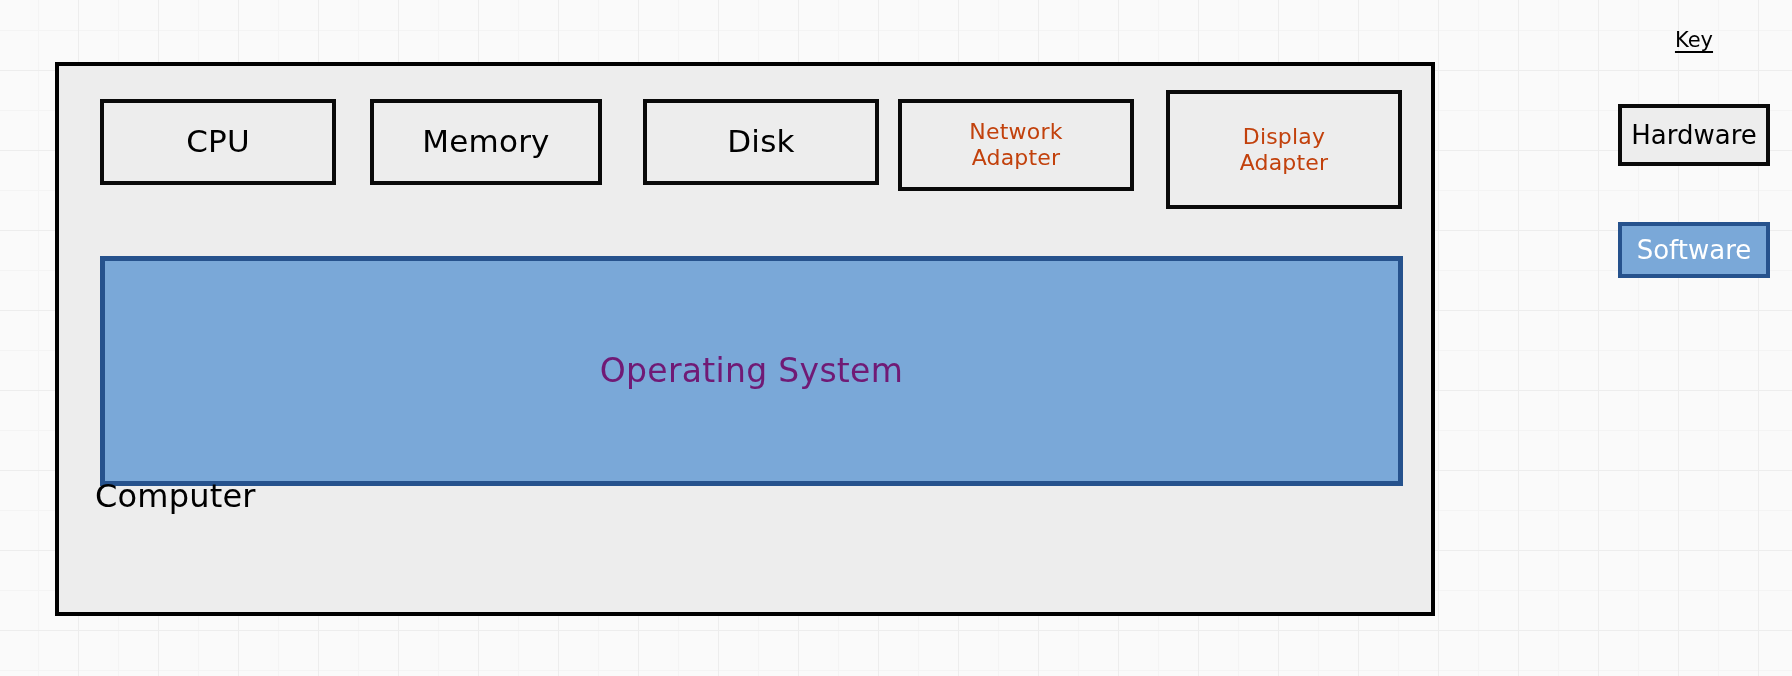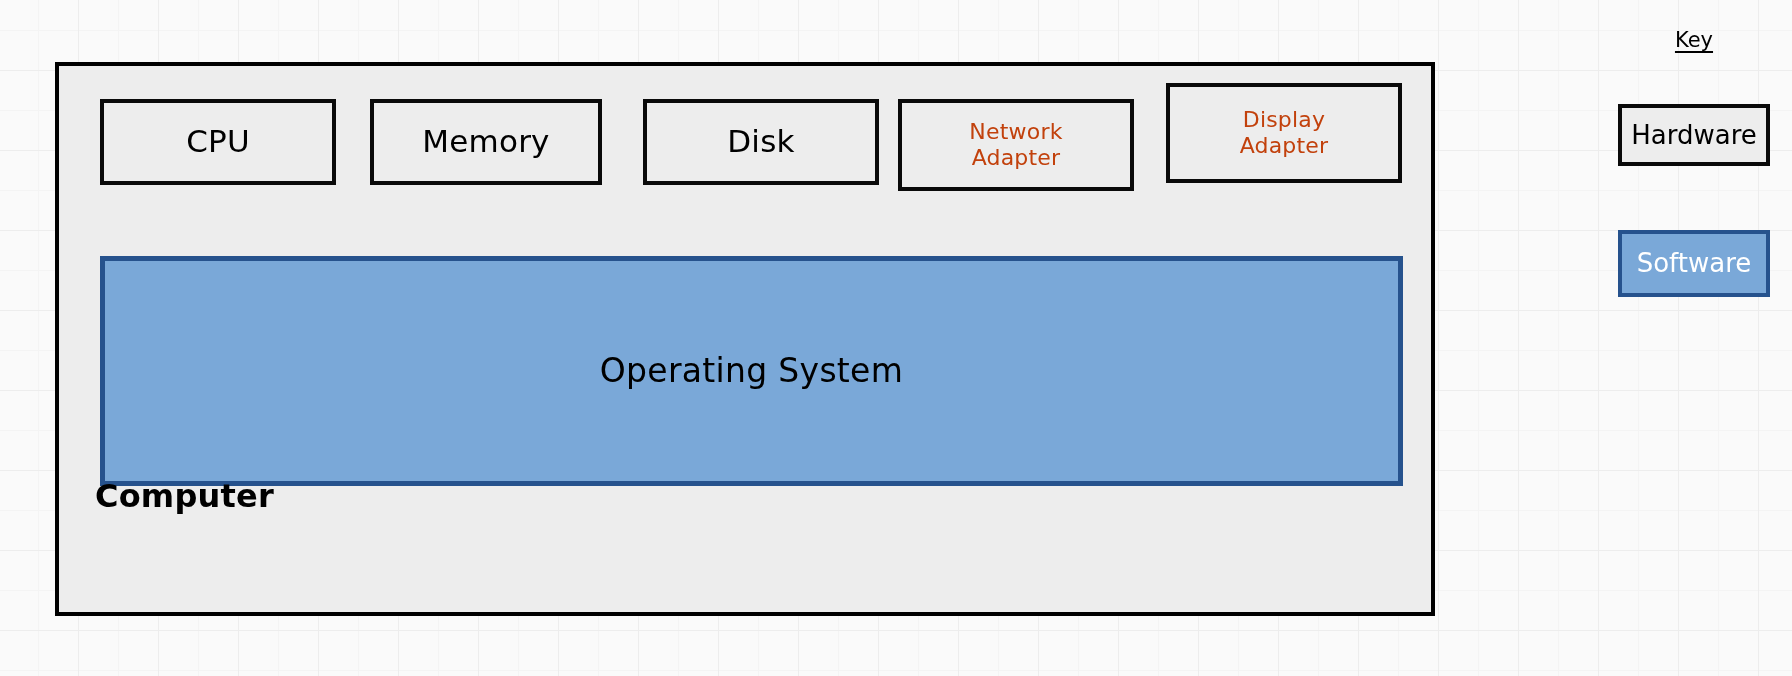--- a/index.html
+++ b/index.html
@@ -70,33 +70,32 @@
     color: #000;
   }
   .hw-label-2 {
     font-size: 22px;
     letter-spacing: 0.2px;
     color: #c2410c;
   }
 
   .os-label {
     font-size: 33px;
-    color: #000000;
+    color: #701a75;
     letter-spacing: 0.3px;
     text-align: center;
   }
 
   .container-label {
     position: absolute;
     left: 36px;
     top: 412px;
     font-size: 32px;
     color: #000000;
     letter-spacing: 0.2px;
-    font-weight: bold;
   }
 
   
   .key-title {
     position: absolute;
     left: 1618px;
     top: 28px;
     width: 152px;
     text-align: center;
     font-size: 21px;
@@ -111,24 +110,23 @@
     width: 152px;
     height: 62px;
     border-width: 4px;
     font-size: 26px;
   }
 
   .key-sw {
     left: 1618px;
     top: 222px;
     width: 152px;
-    height: 67px;
+    height: 56px;
     border-width: 4px;
     font-size: 26px;
-    margin-top: 8px;
   }
 </style>
 </head>
 <body>
 
 <div id="canvas">
 
   <div class="shape container-box" style="left:55px; top:62px; width:1380px; height:554px;">
 
     <div class="shape hw-box" style="left:41px; top:33px; width:236px; height:86px;">
@@ -143,21 +141,21 @@
       <span class="hw-label">Disk</span>
     </div>
 
     <div class="shape hw-box" style="left:839px; top:33px; width:236px; height:92px;">
       <span class="hw-label-2">
         <span>Network</span><br>
         <span>Adapter</span>
       </span>
     </div>
 
-    <div class="shape hw-box" style="left:1107px; top:17px; width:236px; height:100px;">
+    <div class="shape hw-box" style="left:1107px; top:24px; width:236px; height:119px;">
       <span class="hw-label-2">
         <span>Display</span><br>
         <span>Adapter</span>
       </span>
     </div>
 
     <div class="shape sw-box" style="left:41px; top:190px; width:1303px; height:230px;">
       <span class="os-label">Operating System</span>
     </div>
 

